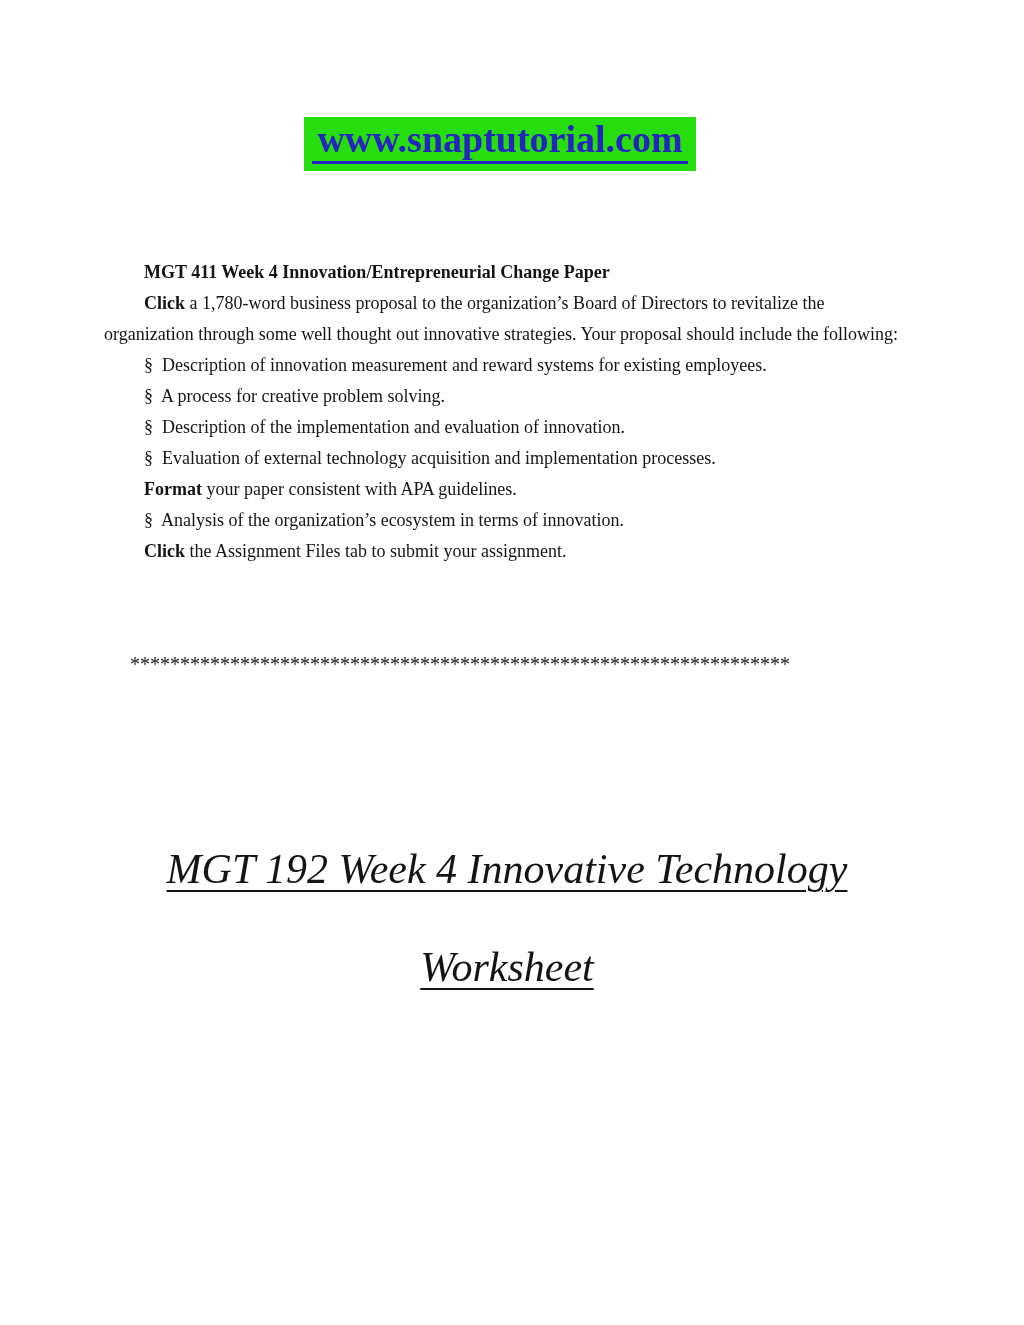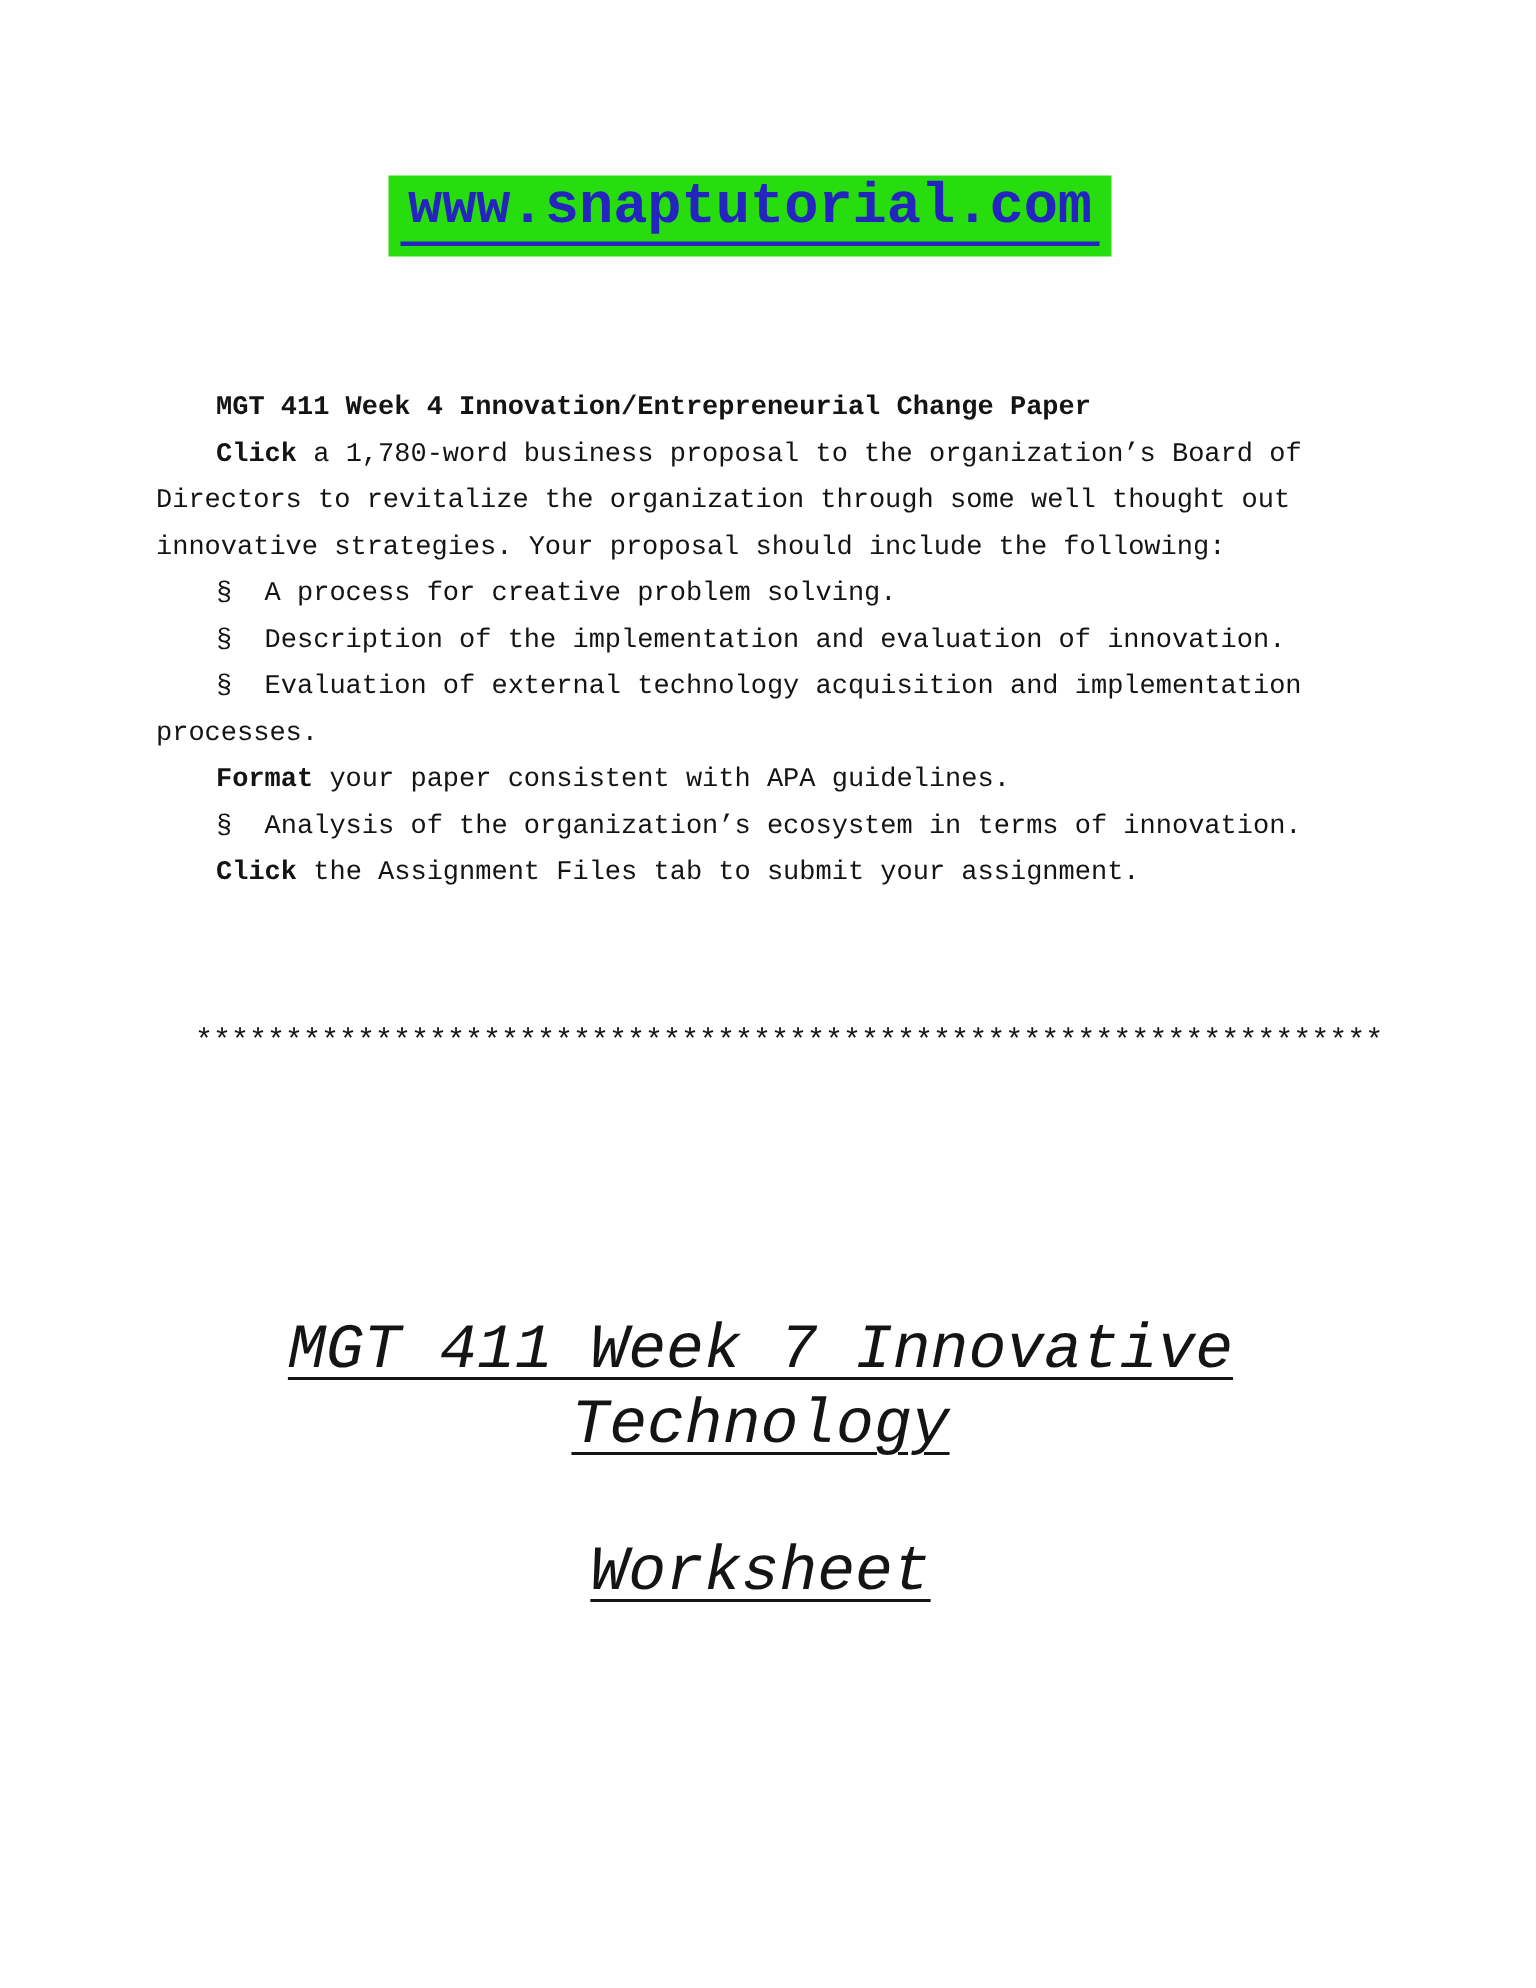--- a/index.html
+++ b/index.html
@@ -2,21 +2,21 @@
 <html><head>
 <meta charset="utf-8">
 <style>
   html, body { margin: 0; padding: 0; background: #ffffff; }
   .page {
     position: relative;
     width: 1000px;
     height: 1325px;
     background: #ffffff;
     overflow: hidden;
-    font-family: Liberation Mono, monospace;
+    font-family: Liberation Serif, serif;
     color: #141414;
   }
   .banner {
     margin-top: 117px;
     text-align: center;
   }
   .banner-highlight {
     display: inline-block;
     padding: 1px 8px 7px 8px;
   }
@@ -76,35 +76,36 @@
 
   <div class="content">
 
     <div>
   <p class="para"><b>MGT 411 Week 4 Innovation/Entrepreneurial Change Paper</b><span></span></p>
 
 
   <p class="para"><b>Click</b><span> a 1,780-word business proposal to the organization’s Board of Directors to revitalize the organization through some well thought out innovative strategies. Your proposal should include the following:</span></p>
 
 
+  <p class="para"><b></b><span>§&nbsp; Description of innovation measurement and reward systems for existing employees.</span></p>
 
   <p class="para"><b></b><span>§&nbsp; A process for creative problem solving.</span></p>
 
   <p class="para"><b></b><span>§&nbsp; Description of the implementation and evaluation of innovation.</span></p>
 
   <p class="para"><b></b><span>§&nbsp; Evaluation of external technology acquisition and implementation processes.</span></p>
 
   <p class="para"><b>Format</b><span> your paper consistent with APA guidelines.</span></p>
 
   <p class="para"><b></b><span>§&nbsp; Analysis of the organization’s ecosystem in terms of innovation.</span></p>
 
   <p class="para"><b>Click</b><span> the Assignment Files tab to submit your assignment.</span></p>
 </div>
 
     <p class="separator">******************************************************************</p>
 
     <div class="footer-heading">
-      <div class="footer-line1">MGT 411 Week 7 Innovative Technology</div>
+      <div class="footer-line1">MGT 192 Week 4 Innovative Technology</div>
       <div class="footer-line2">Worksheet</div>
     </div>
 
   </div>
 </div>
 
 </body></html>

